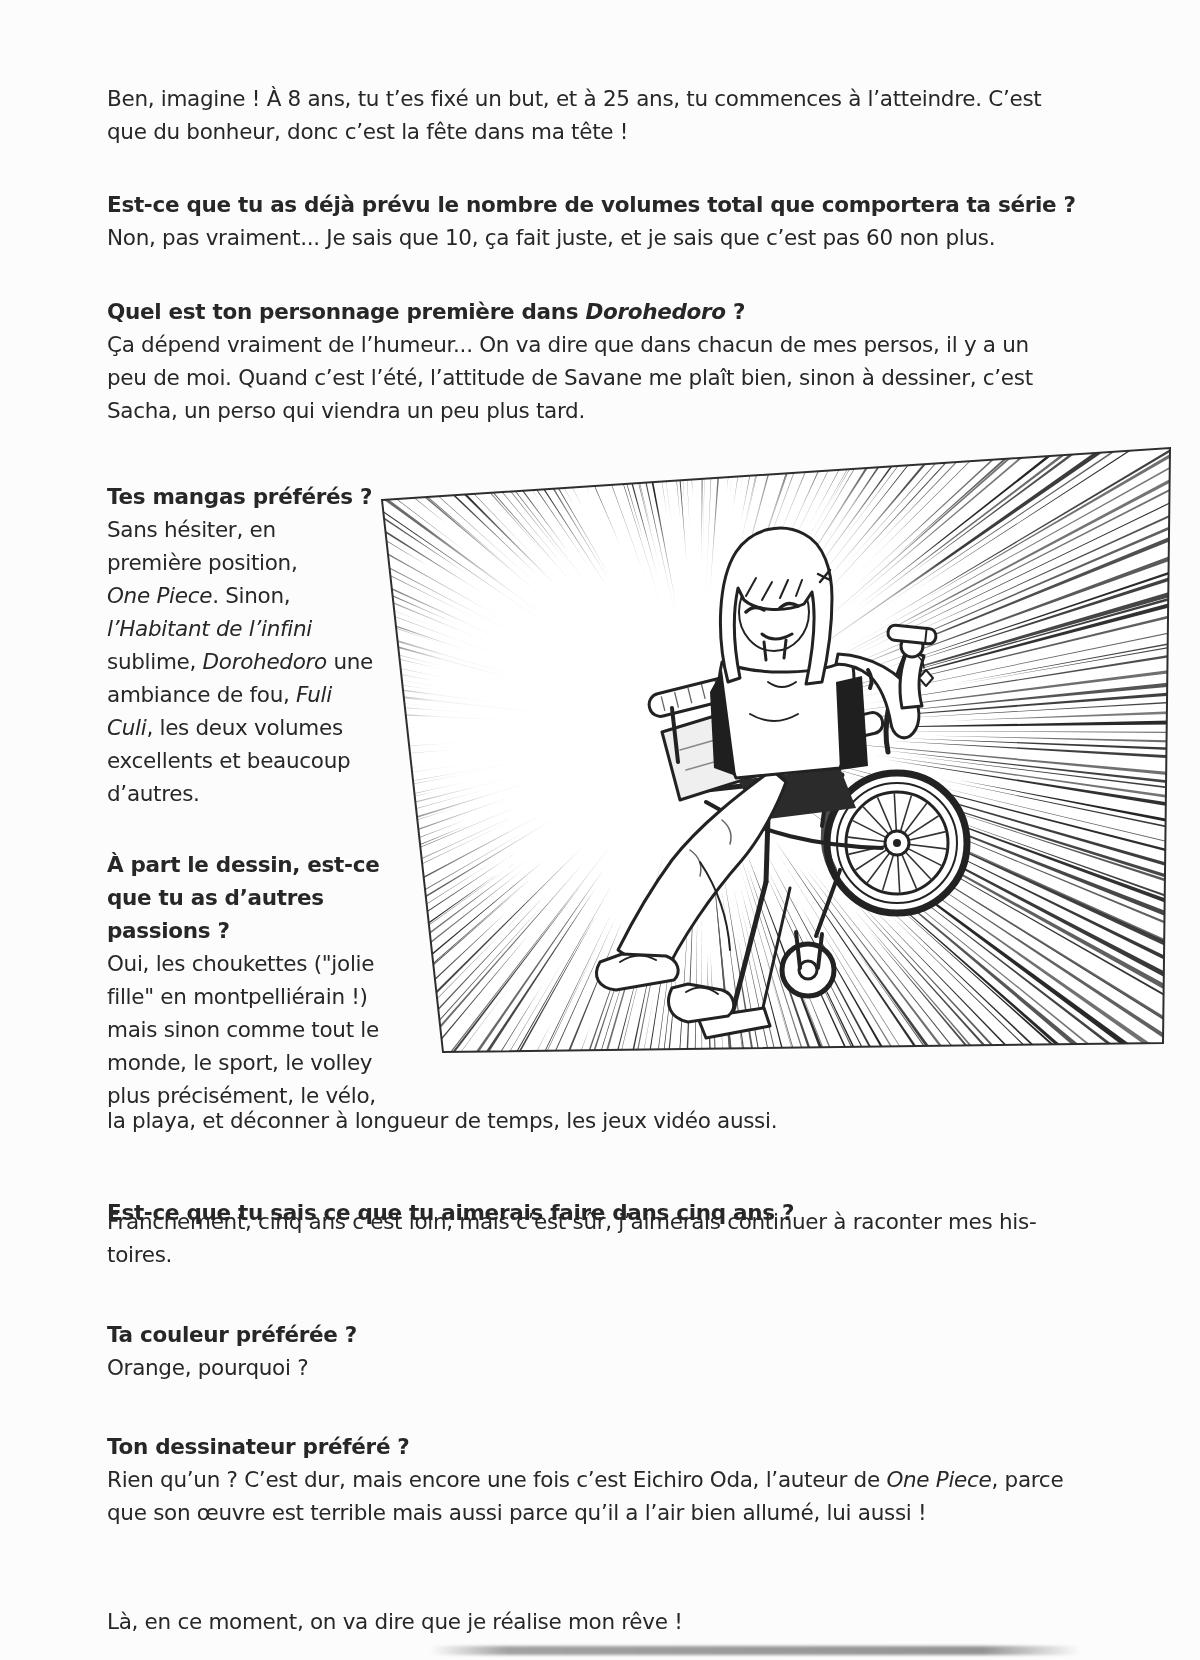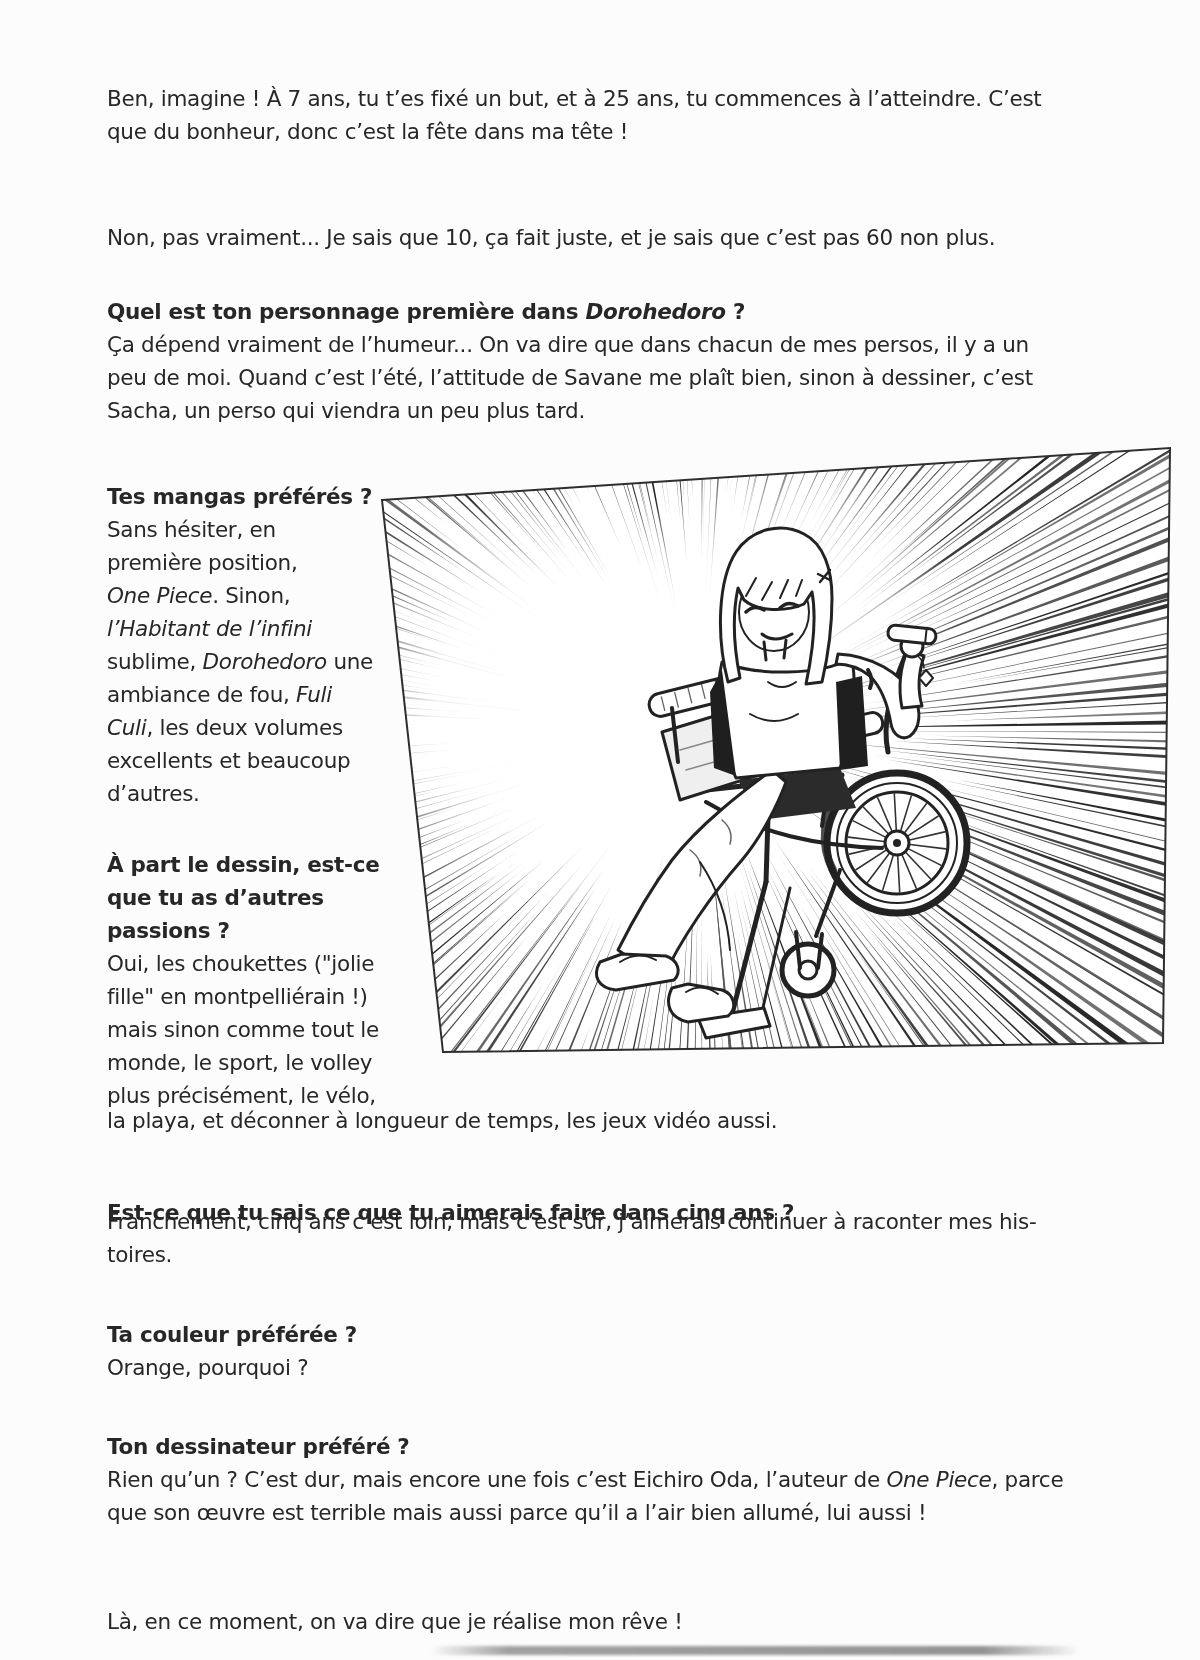--- a/index.html
+++ b/index.html
@@ -35,23 +35,24 @@
     background:linear-gradient(90deg,rgba(150,150,150,0) 0%,rgba(130,130,130,.75) 12%,rgba(120,120,120,.8) 85%,rgba(150,150,150,0) 100%);
     filter:blur(1.5px);
     border-radius:4px;
   }
 </style>
 </head>
 <body>
 
 <div class="page">
 
-  <p class="txt" style="top:82px">Ben, imagine ! À 7 ans, tu t’es fixé un but, et à 25 ans, tu commences à l’atteindre. C’est
+  <p class="txt" style="top:82px">Ben, imagine ! À 8 ans, tu t’es fixé un but, et à 25 ans, tu commences à l’atteindre. C’est
 que du bonheur, donc c’est la fête dans ma tête !</p>
 
+  <p class="txt q" style="top:188px">Est-ce que tu as déjà prévu le nombre de volumes total que comportera ta série ?</p>
   <p class="txt" style="top:221px">Non, pas vraiment... Je sais que 10, ça fait juste, et je sais que c’est pas 60 non plus.</p>
 
   <p class="txt q" style="top:295px"><span>Quel est ton personnage première dans </span><span class="it">Dorohedoro</span><span> ?</span></p>
   <p class="txt" style="top:328px">Ça dépend vraiment de l’humeur... On va dire que dans chacun de mes persos, il y a un
 peu de moi. Quand c’est l’été, l’attitude de Savane me plaît bien, sinon à dessiner, c’est
 Sacha, un perso qui viendra un peu plus tard.</p>
 
   <p class="txt q" style="top:480px">Tes mangas préférés ?</p>
   <p class="txt q" style="top:848px">À part le dessin, est-ce
 que tu as d’autres

